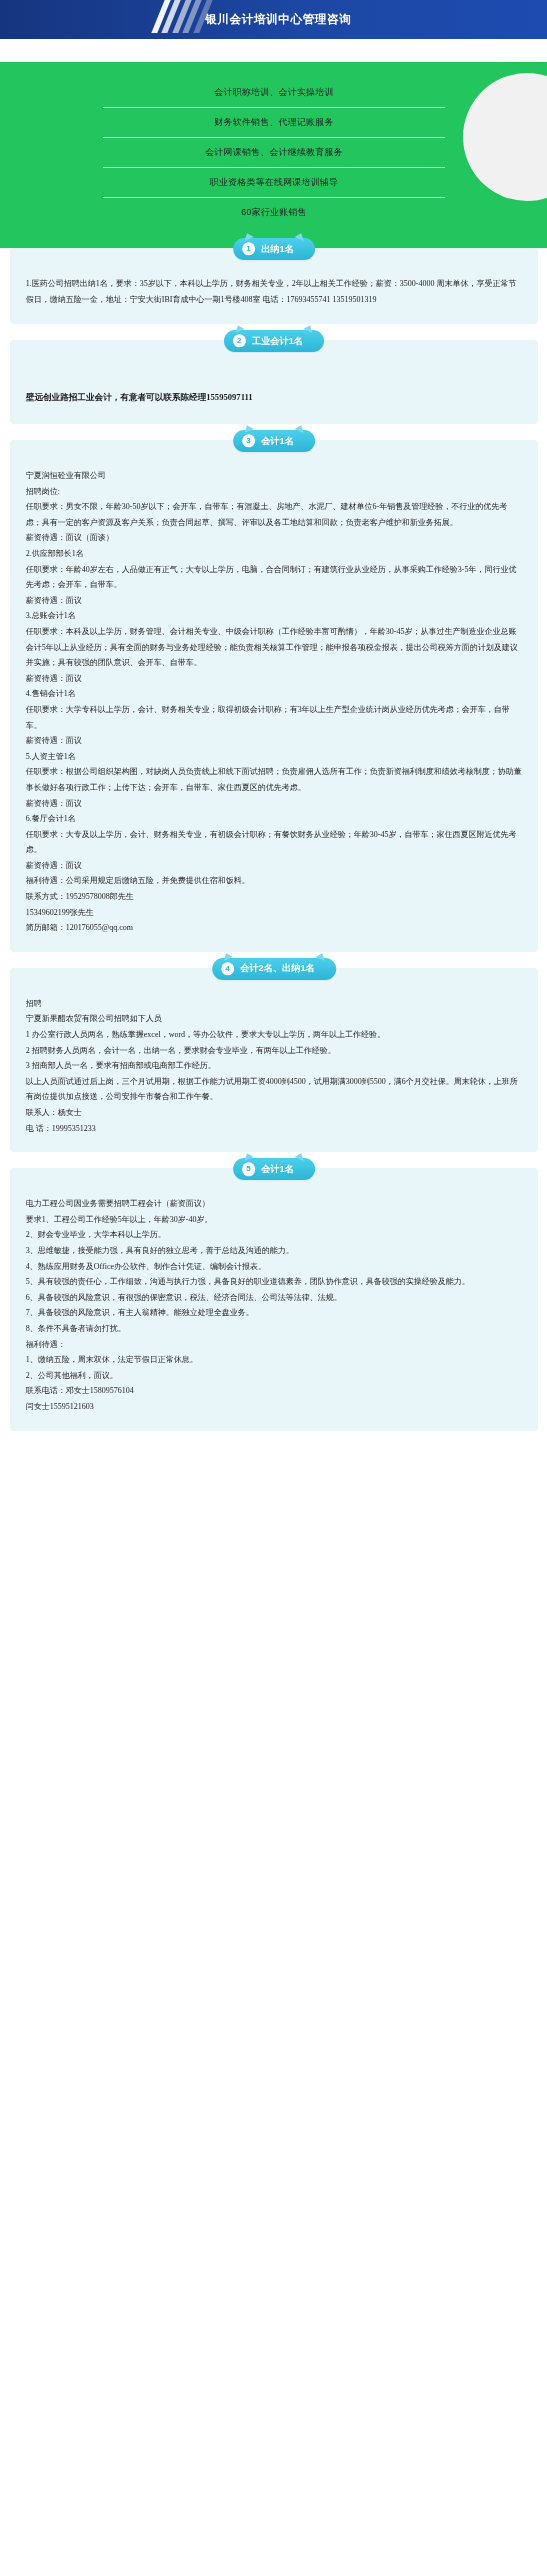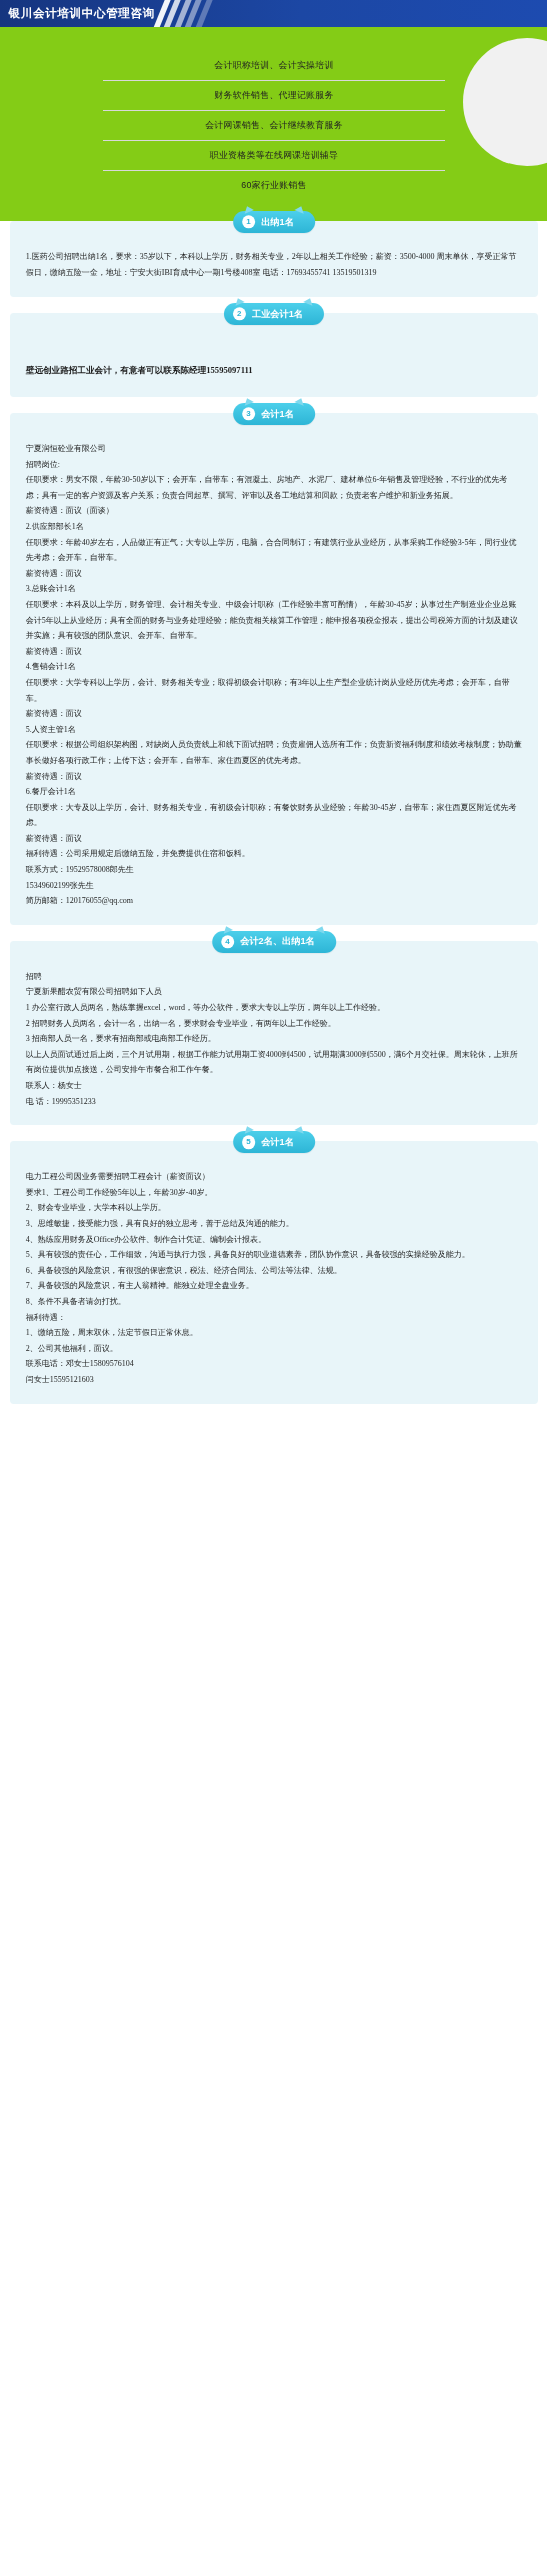--- a/index.html
+++ b/index.html
@@ -6,26 +6,27 @@
   html, body {
     width: 548px;
     background: #ffffff;
     font-family: "Liberation Sans", "DejaVu Sans", sans-serif;
   }
   body { padding-bottom: 6.1px; }
 
   
   .header {
     position: relative;
-    height: 27px;
+    height: 39px;
     background: #1a3d8f;
     background: linear-gradient(90deg, #16357f 0%, #1c47a4 55%, #1d4bb0 100%);
     display: flex;
     align-items: center;
     overflow: hidden;
+    justify-content: center;
   }
   .header-title {
     color: #ffffff;
     font-size: 11.6px;
     font-weight: bold;
     letter-spacing: 0.6px;
     padding-left: 8.6px;
     white-space: nowrap;
     z-index: 2;
   }
@@ -50,23 +51,24 @@
   }
   .header-stripes i:nth-child(1) { opacity: .95; }
   .header-stripes i:nth-child(2) { opacity: .8; }
   .header-stripes i:nth-child(3) { opacity: .6; }
   .header-stripes i:nth-child(4) { opacity: .45; }
   .header-stripes i:nth-child(5) { opacity: .3; }
 
   
   .services {
     position: relative;
-    padding: 24px 0 21px 0;
-    background: #84cc16;
+    padding: 16px 0 21px 0;
+    background: #22c55e;
     overflow: hidden;
+    margin-top: 23px;
   }
   .services-circle {
     position: absolute;
     right: -43px;
     top: 11px;
     width: 128px;
     height: 128px;
     border-radius: 50%;
     background: #f1f1f1;
     z-index: 0;

